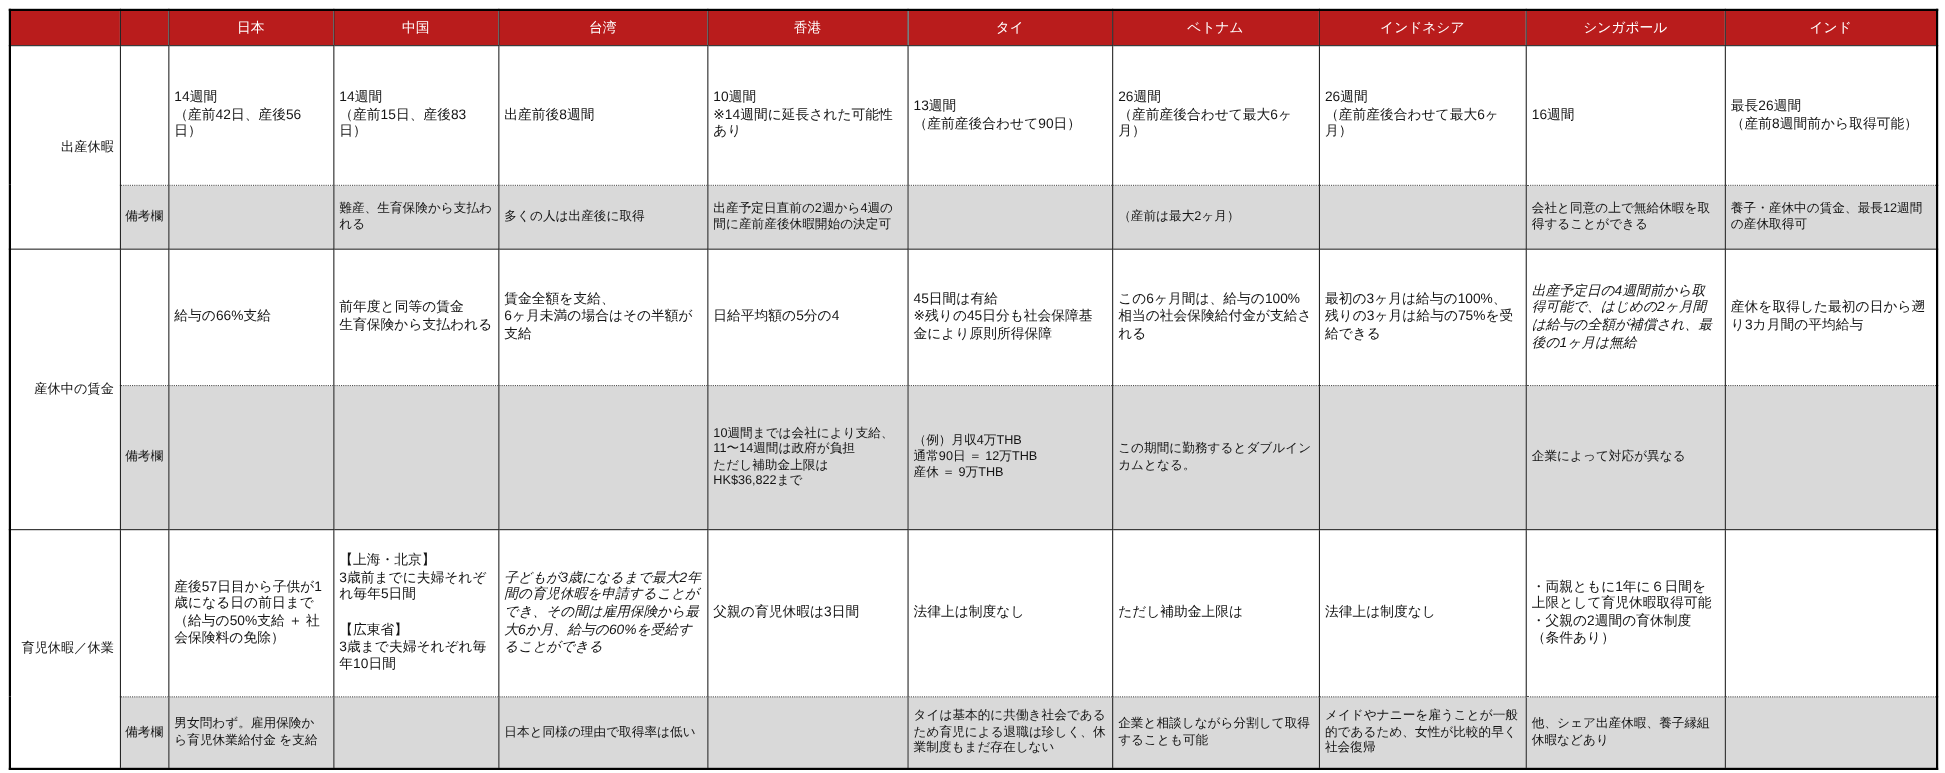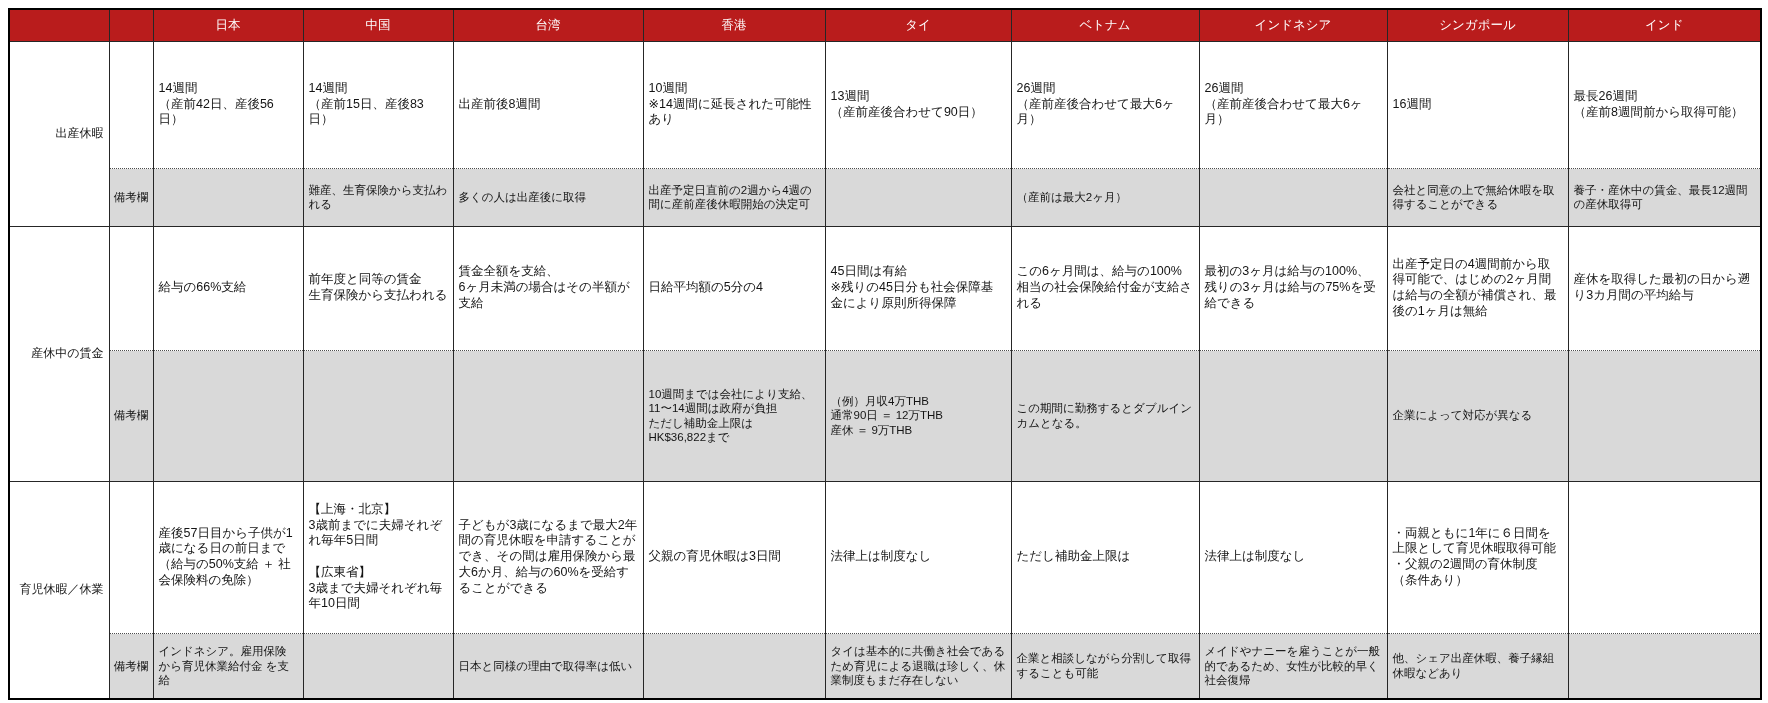--- a/index.html
+++ b/index.html
@@ -26,21 +26,21 @@
     height:30px; padding:1px 3px;
   }
   .grid td {
     font-size:12.5px; color:#141414; text-align:left;
     white-space:pre-line; line-height:1.26; background:#ffffff;
   }
   td.glabel { text-align:right; font-size:12px; background:#ffffff; }
   tr.main td.cell, tr.main td.subb { border-bottom:1px dotted #4d4d4d; }
   tr.remark td { background:#d9d9d9; font-size:11.5px; border-top:1px dotted #4d4d4d; }
   tr.remark td.rlabel { text-align:center; padding:2px 3px; }
-  .navy { color:#1f3864; }
+  .navy { color:#1f3864;font-style:italic; }
 </style>
 </head>
 <body>
 
 <div class="sheet">
 <table class="grid">
   <colgroup>
     <col style="width:100px">
         <col style="width:44px">
     <col style="width:150px">
@@ -151,21 +151,21 @@
       <td class="cell">法律上は制度なし</td>
       <td class="cell">ただし補助金上限は</td>
       <td class="cell">法律上は制度なし</td>
       <td class="cell">・両親ともに1年に６日間を上限として育児休暇取得可能
 ・父親の2週間の育休制度
 （条件あり）</td>
       <td class="cell"></td>
     </tr>
     <tr class="remark" style="height:66px">
       <td class="rlabel">備考欄</td>
-      <td>インドネシア。雇用保険から育児休業給付金 を支給</td>
+      <td>男女問わず。雇用保険から育児休業給付金 を支給</td>
       <td></td>
       <td>日本と同様の理由で取得率は低い</td>
       <td></td>
       <td>タイは基本的に共働き社会であるため育児による退職は珍しく、休業制度もまだ存在しない</td>
       <td>企業と相談しながら分割して取得することも可能</td>
       <td>メイドやナニーを雇うことが一般的であるため、女性が比較的早く社会復帰</td>
       <td>他、シェア出産休暇、養子縁組休暇などあり</td>
       <td></td>
     </tr>
   </tbody>

